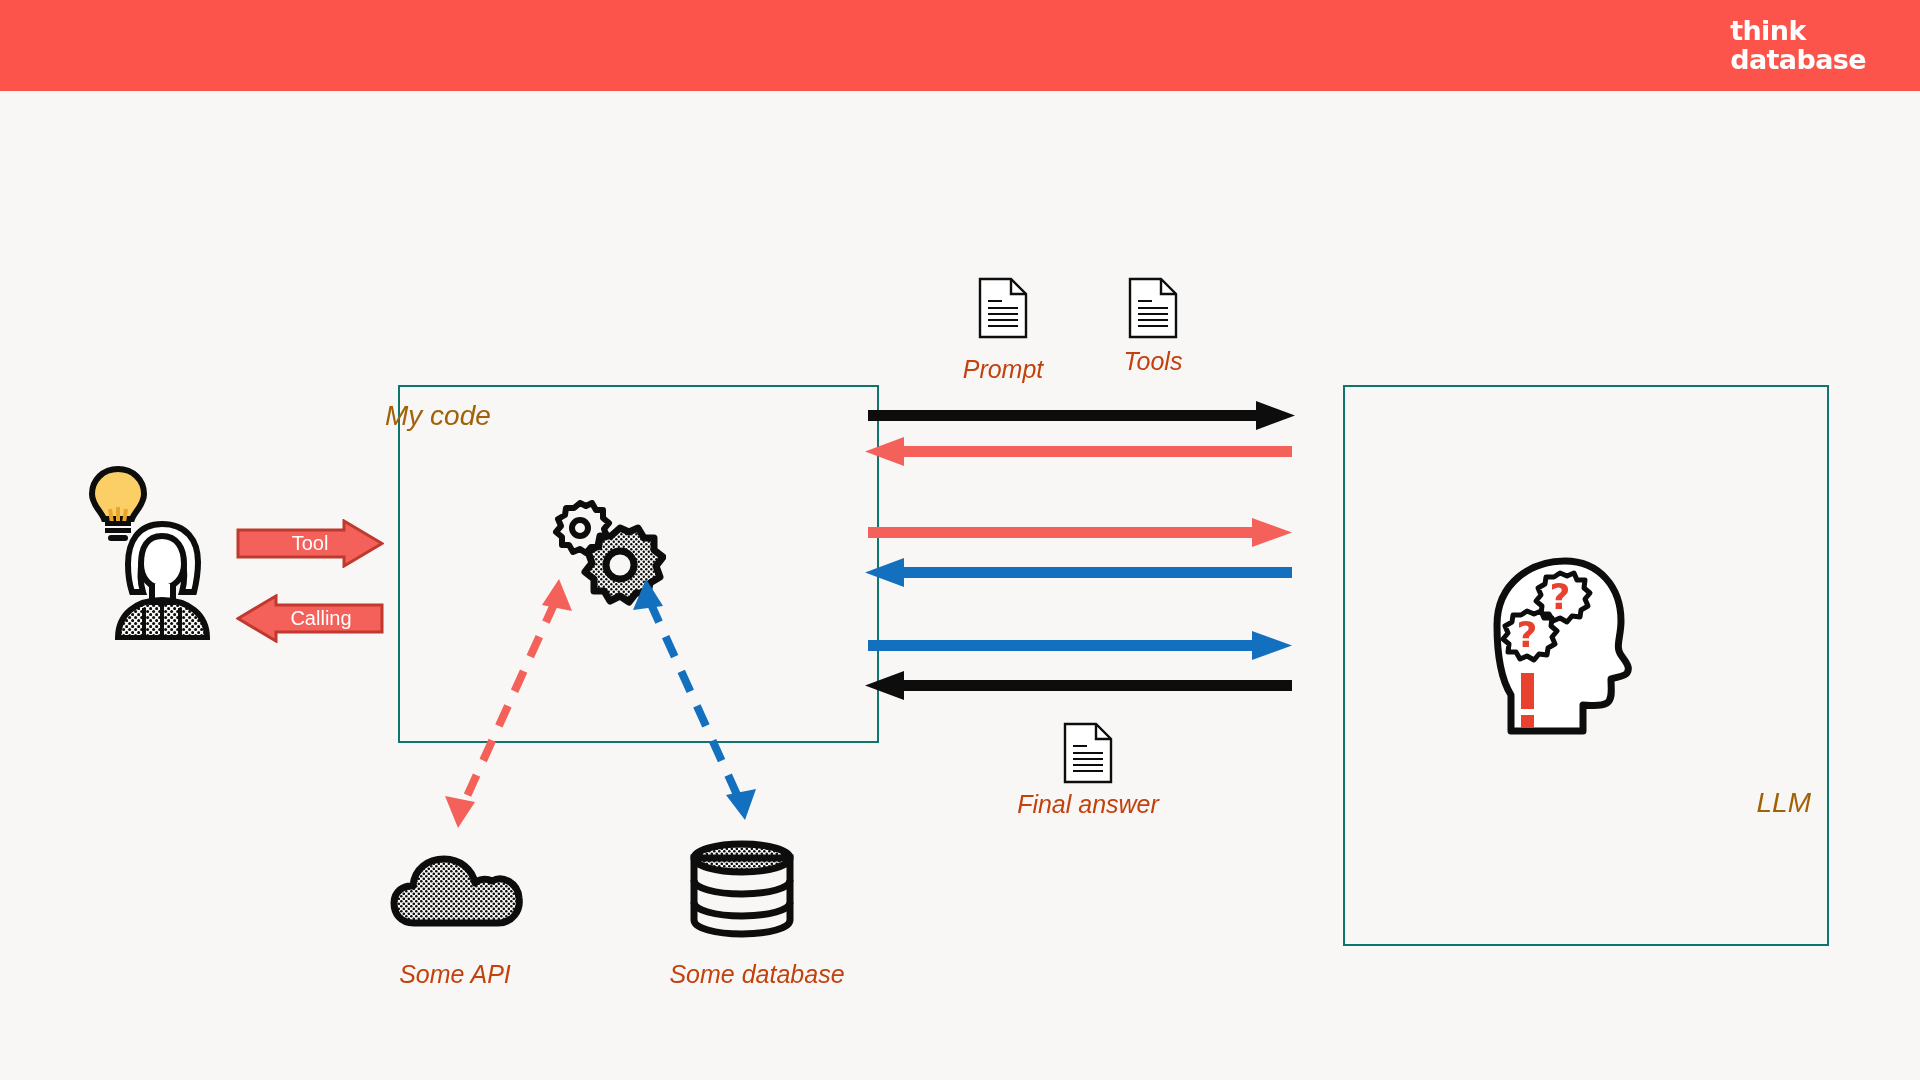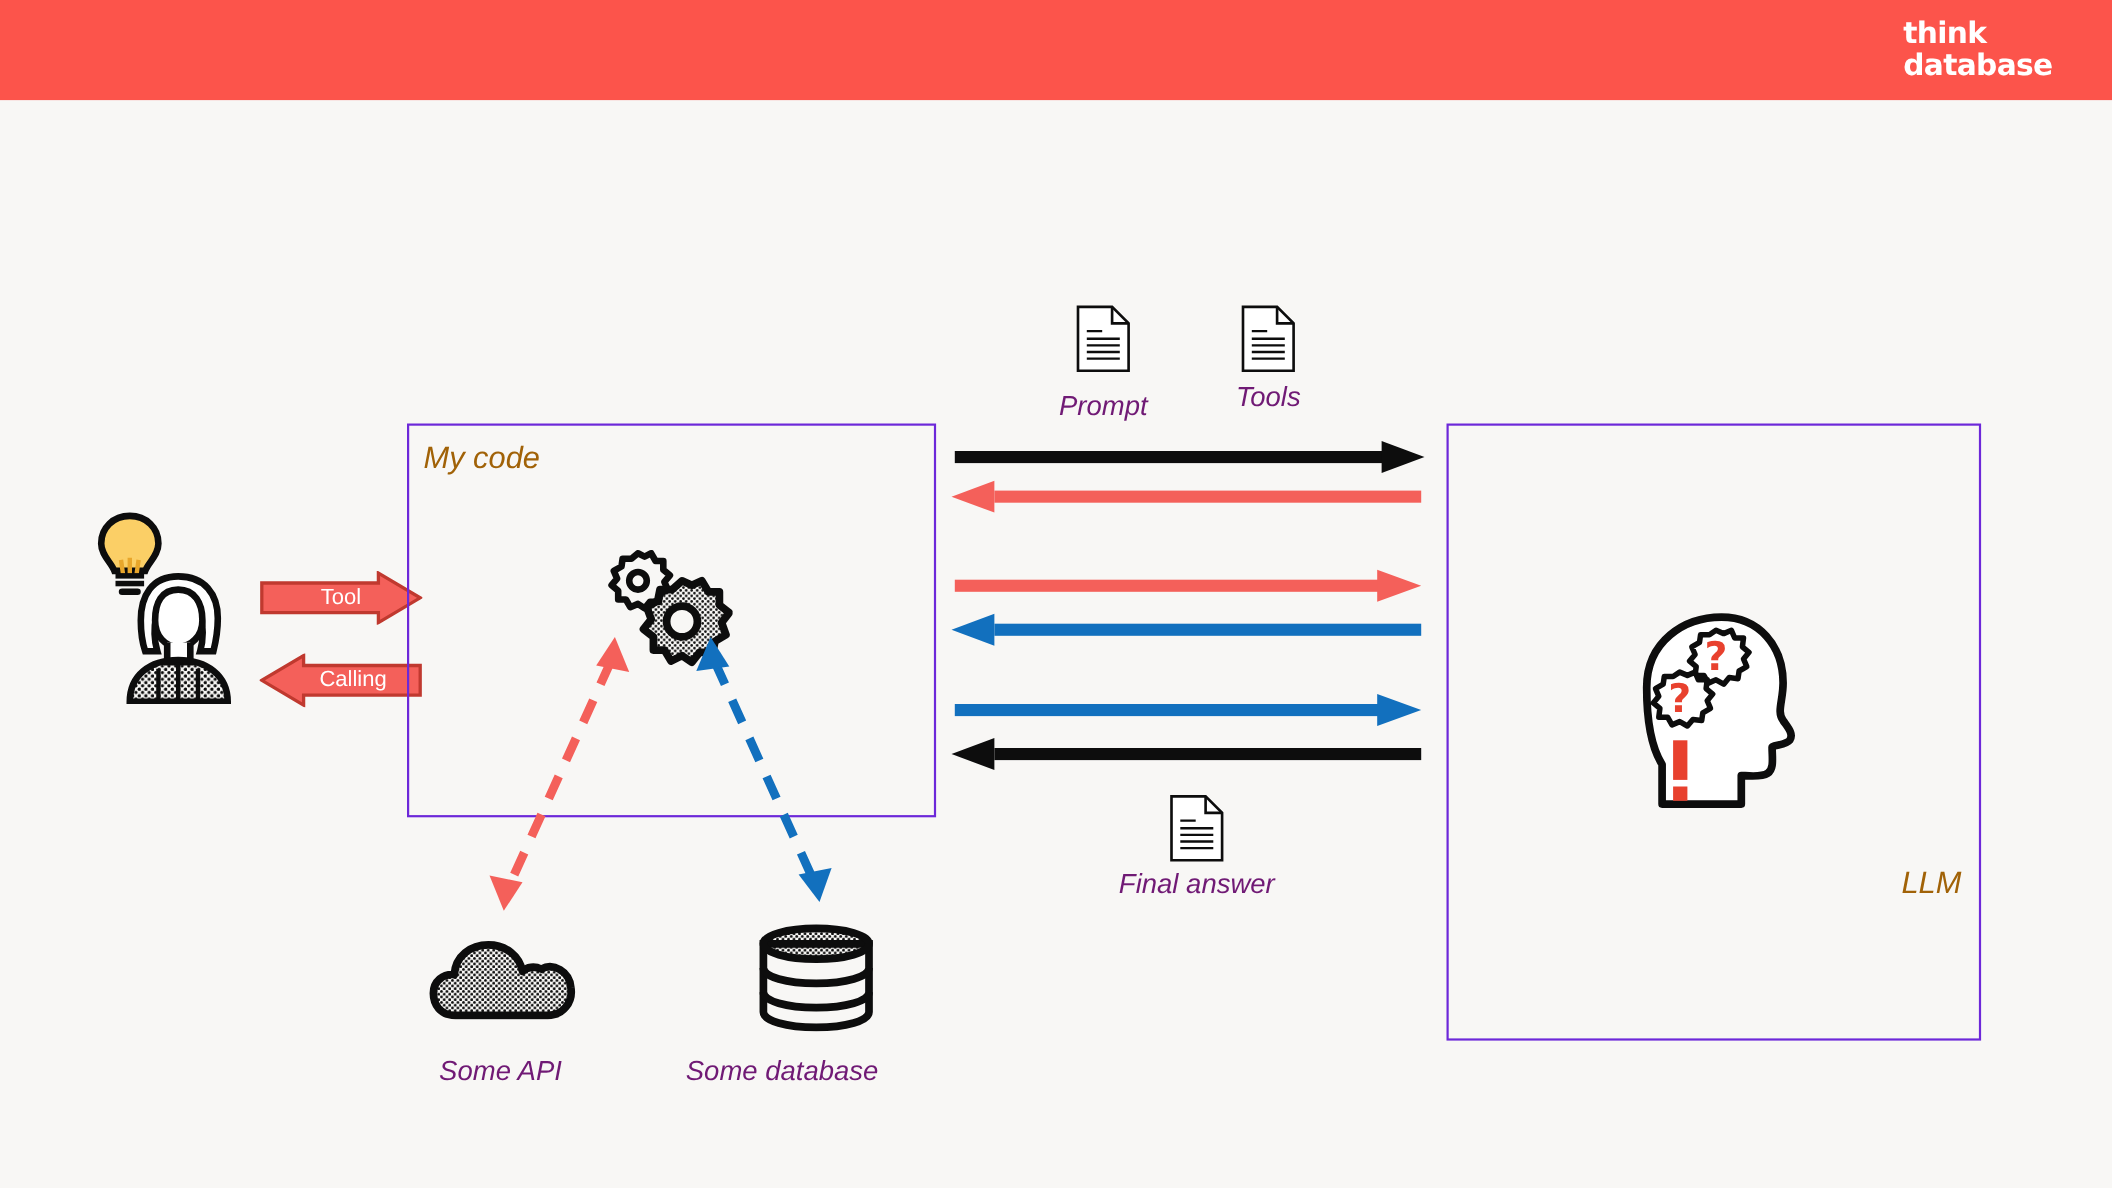--- a/index.html
+++ b/index.html
@@ -32,34 +32,34 @@
   
   .page-title{
     position:absolute;left:113px;top:168px;
     font-size:45px;font-weight:700;color:#111111;
     letter-spacing:-0.4px;
     font-family:"DejaVu Sans", sans-serif;
   }
 
   
   .box{
-    position:absolute;border:2px solid #6d28d9;background:transparent;
+    position:absolute;border:2px solid #0f766e;background:transparent;margin-left:28px;
   }
   .box-mycode{left:370px;top:385px;width:477px;height:354px;}
   .box-llm{left:1315px;top:385px;width:482px;height:557px;}
   .box-label{
     position:absolute;font-style:italic;font-size:28px;color:#a16207;
     font-family:"Liberation Sans", sans-serif;
   }
   .label-mycode{left:385px;top:400px;}
   .label-llm{right:16px;top:400px;position:absolute;}
 
   
   .caption{
-    position:absolute;font-style:italic;font-size:25px;color:#701a75;
+    position:absolute;font-style:italic;font-size:25px;color:#c2410c;
     text-align:center;white-space:nowrap;
     font-family:"Liberation Sans", sans-serif;
   }
 
   
   .icon{position:absolute;}
 
   
   .block-arrow{
     position:absolute;
@@ -187,21 +187,21 @@
           <circle cx="1.3" cy="1.3" r="1.3" fill="#0D0D0D"></circle>
           <circle cx="3.8" cy="3.8" r="1.3" fill="#0D0D0D"></circle>
         </pattern>
       </defs>
       <path d="M6 18 L6 80 C6 88 27 94 54 94 C81 94 102 88 102 80 L102 18 Z" fill="#F8F7F5" stroke="#0D0D0D" stroke-width="7"></path>
       <ellipse cx="54" cy="18" rx="48" ry="14" fill="url(#halftone4)" stroke="#0D0D0D" stroke-width="7"></ellipse>
       <path d="M6 40 C6 48 27 54 54 54 C81 54 102 48 102 40" fill="none" stroke="#0D0D0D" stroke-width="7"></path>
       <path d="M6 62 C6 70 27 76 54 76 C81 76 102 70 102 62" fill="none" stroke="#0D0D0D" stroke-width="7"></path>
     </svg>
   </div>
-  <div class="caption" style="left:586px;top:960px;width:250px;">Some database</div>
+  <div class="caption" style="left:632px;top:960px;width:250px;">Some database</div>
 
   <div class="icon" style="left:978px;top:277px;width:50px;height:62px;">
     <svg width="50" height="62" viewBox="0 0 50 62">
       <path d="M2 2 L33 2 L48 17 L48 60 L2 60 Z" fill="#FFFFFF" stroke="#0D0D0D" stroke-width="2.4"></path>
       <path d="M33 2 L33 17 L48 17" fill="none" stroke="#0D0D0D" stroke-width="2.4"></path>
       <path d="M10 24 H24 M10 31 H40 M10 37 H40 M10 43 H40 M10 49 H40" stroke="#0D0D0D" stroke-width="2.2"></path>
     </svg>
   </div>
   <div class="caption" style="left:903px;top:355px;width:200px;">Prompt</div>
 

